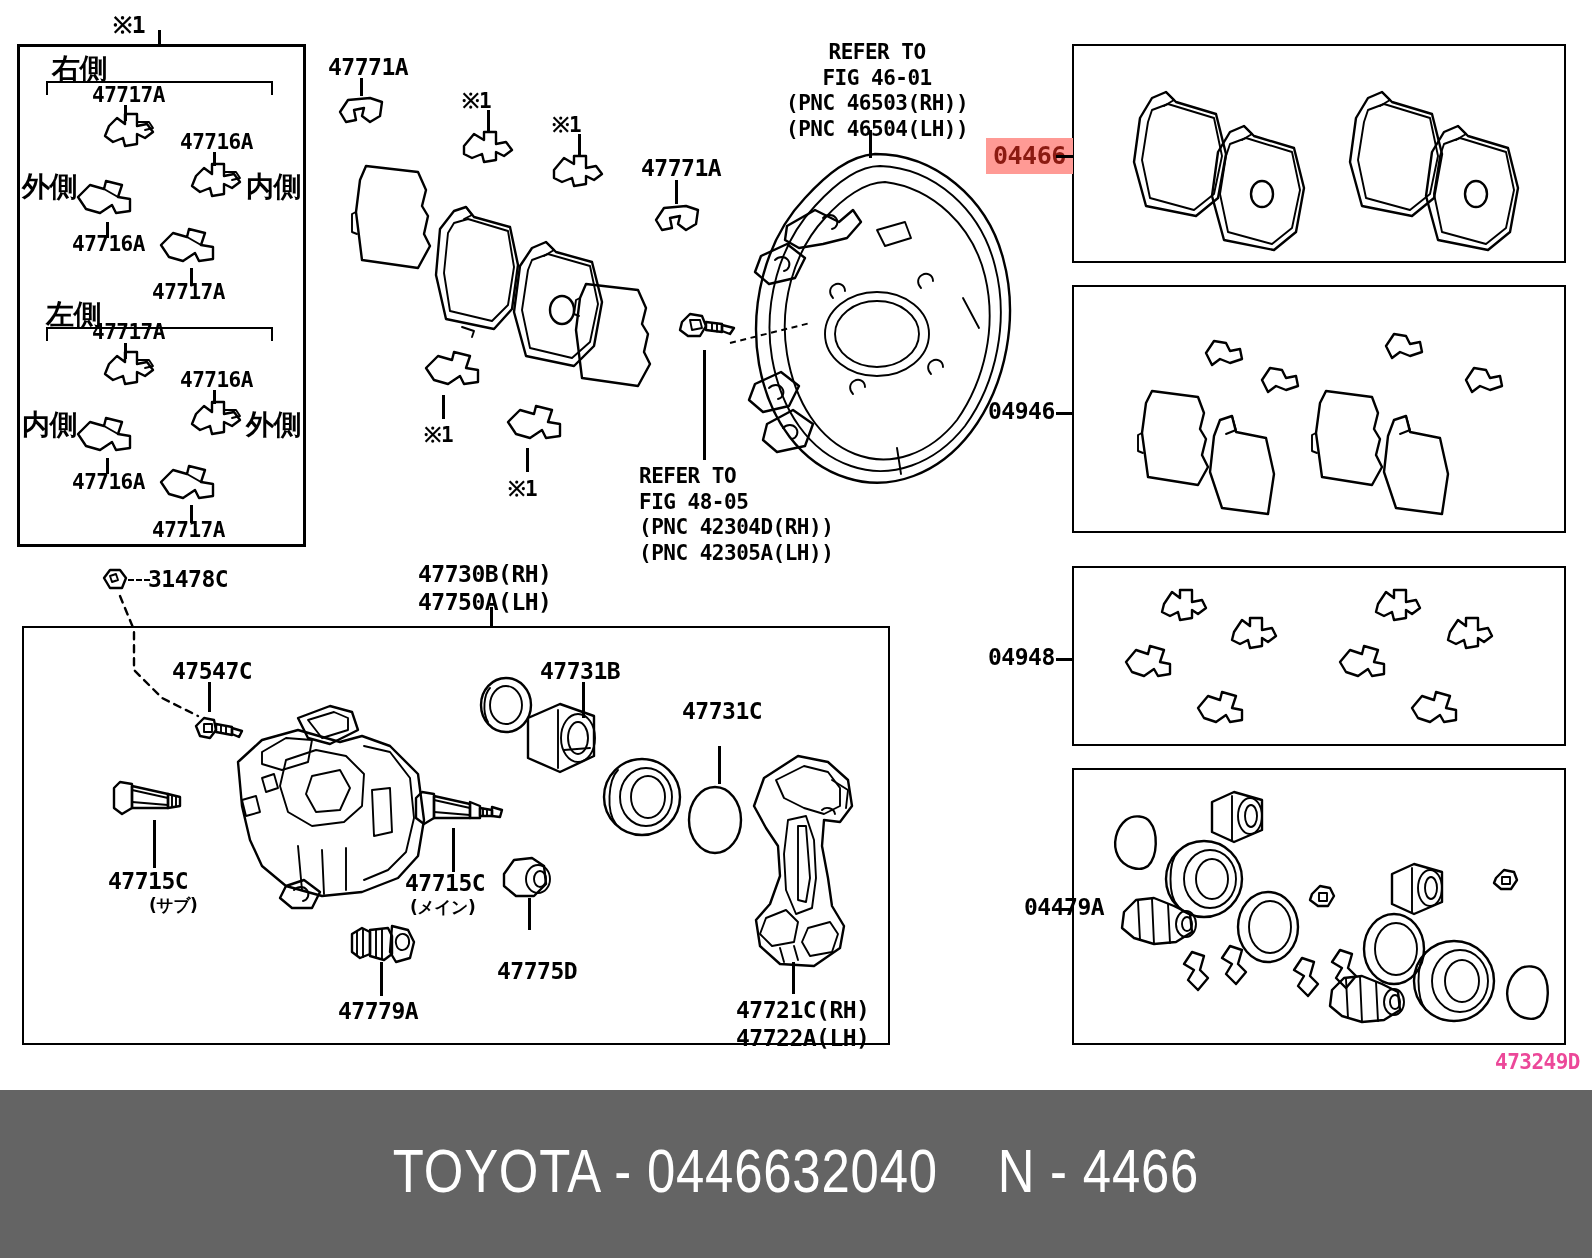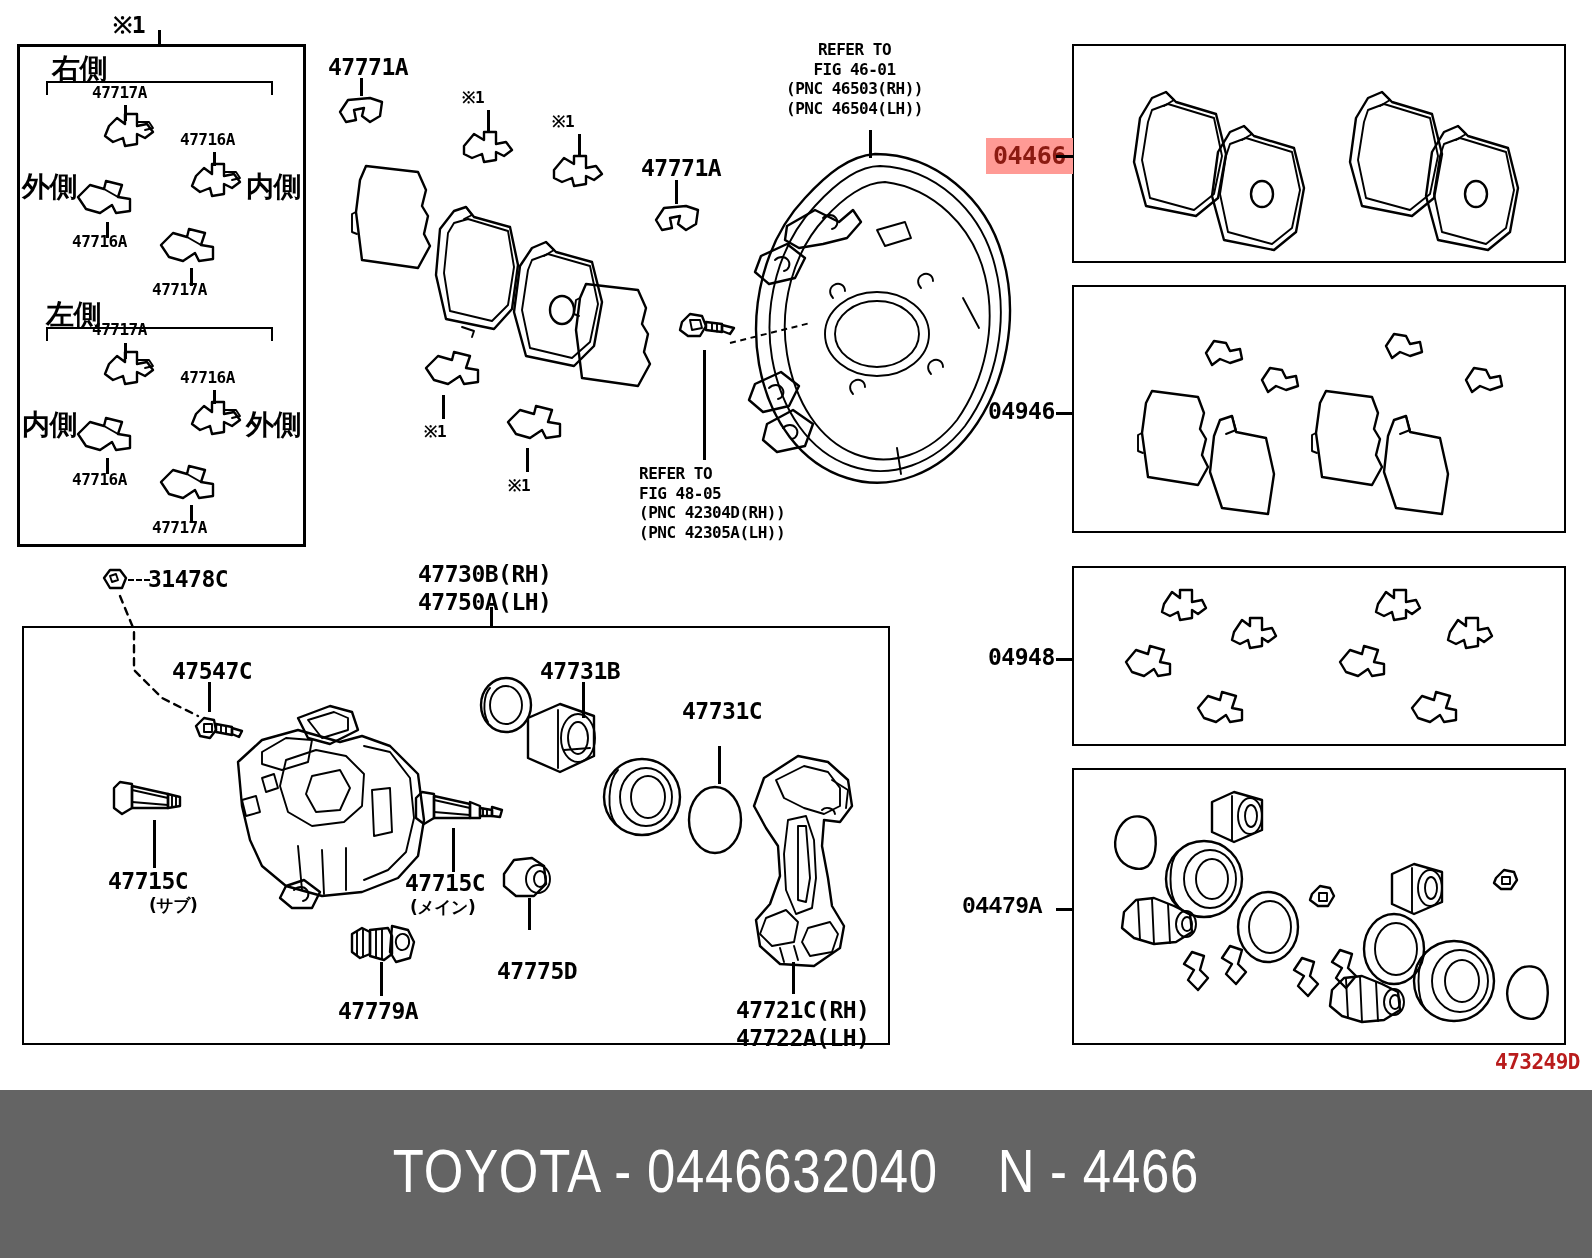--- a/index.html
+++ b/index.html
@@ -4,21 +4,21 @@
 <title>Toyota Parts Diagram</title>
 <style>
   html,body{margin:0;padding:0;background:#fff;}
   body{width:1592px;height:1258px;overflow:hidden;
        font-family:"DejaVu Sans",sans-serif;}
   #root{position:relative;width:1592px;height:1258px;background:#fff;}
 
   .lbl{position:absolute;font-family:"DejaVu Sans Mono",monospace;
        font-weight:bold;color:#000;white-space:pre;letter-spacing:-0.5px;}
   .lbl.s24{font-size:23px;}
-  .lbl.s22{font-size:16px;}
+  .lbl.s22{font-size:21px;}
   .lbl.jp{font-family:"DejaVu Sans",sans-serif;font-size:28px;font-weight:bold;}
   .lbl.jpsm{font-family:"DejaVu Sans",sans-serif;font-size:17px;font-weight:bold;}
   .multiline{line-height:1.22;}
 
   .box{position:absolute;border:3px solid #000;box-sizing:border-box;background:transparent;}
   .panel{position:absolute;border:2.5px solid #000;box-sizing:border-box;background:transparent;}
 
   .lead{position:absolute;background:#000;}
   .lead.v{width:2.5px;}
   .lead.h{height:2.5px;}
@@ -34,21 +34,21 @@
   svg.art path,svg.art polygon,svg.art ellipse,svg.art circle,svg.art line,svg.art polyline{
       fill:none;stroke:#000;stroke-width:2.4;stroke-linejoin:round;stroke-linecap:round;}
   svg.art .thin{stroke-width:1.9;}
 
   #banner{position:absolute;left:0;top:1090px;width:1592px;height:168px;background:#646464;}
   #bannertext{position:absolute;left:0;top:1135px;width:1592px;text-align:center;
       color:#fff;font-family:"Liberation Sans Narrow","Liberation Sans",sans-serif;
       font-size:62px;letter-spacing:1px;transform:scaleX(0.82);transform-origin:center;
       white-space:pre;}
   #drawid{position:absolute;right:12px;top:1050px;font-family:"DejaVu Sans Mono",monospace;
-      font-size:21px;font-weight:bold;color:#b91c1c;letter-spacing:-0.5px;}
+      font-size:21px;font-weight:bold;color:#ec4899;letter-spacing:-0.5px;}
 </style>
 </head>
 <body>
 
 <div id="root">
 
   <div class="lbl s24" style="left:113px;top:8px;">※1</div>
   <div class="lead v" style="left:158px;top:30px;height:16px;"></div>
 
   <div class="box" style="left:17px;top:44px;width:289px;height:503px;"></div>
@@ -428,21 +428,21 @@
     <path d="M6 18 L14 6 L22 12 L22 4 L34 4 L34 16 L44 14 L48 22 L40 28 L34 24 L34 32 L22 34 L20 26 L12 30 L4 26 Z"></path>
   </svg>
   <svg class="art" style="left:1336px;top:642px;width:50px;height:40px;" viewBox="0 0 50 40">
     <path d="M4 20 L14 8 L26 12 L28 4 L42 8 L38 20 L48 22 L48 32 L36 34 L32 27 L22 34 L10 30 Z"></path>
   </svg>
   <svg class="art" style="left:1408px;top:688px;width:50px;height:40px;" viewBox="0 0 50 40">
     <path d="M4 20 L14 8 L26 12 L28 4 L42 8 L38 20 L48 22 L48 32 L36 34 L32 27 L22 34 L10 30 Z"></path>
   </svg>
 
   <div class="panel" style="left:1072px;top:768px;width:494px;height:277px;"></div>
-  <div class="lbl s24" style="left:962px;top:894px;font-family:Liberation Mono, monospace;">04479A</div>
+  <div class="lbl s24" style="left:1024px;top:894px;">04479A</div>
   <div class="lead h" style="left:1056px;top:908px;width:18px;"></div>
 
   <svg class="art" style="left:1106px;top:812px;width:56px;height:62px;" viewBox="0 0 56 62">
     <path d="M44 10 C52 20 52 44 42 54 C34 60 18 56 12 44 C6 32 10 16 20 8 C28 2 40 4 44 10 Z"></path>
   </svg>
   <svg class="art" style="left:1162px;top:838px;width:88px;height:82px;" viewBox="0 0 88 82">
     <ellipse cx="42" cy="41" rx="38" ry="38"></ellipse>
     <ellipse cx="48" cy="41" rx="26" ry="29" class="thin"></ellipse>
     <ellipse cx="50" cy="41" rx="16" ry="20" class="thin"></ellipse>
     <path class="thin" d="M16 14 C6 24 6 58 16 68"></path>

